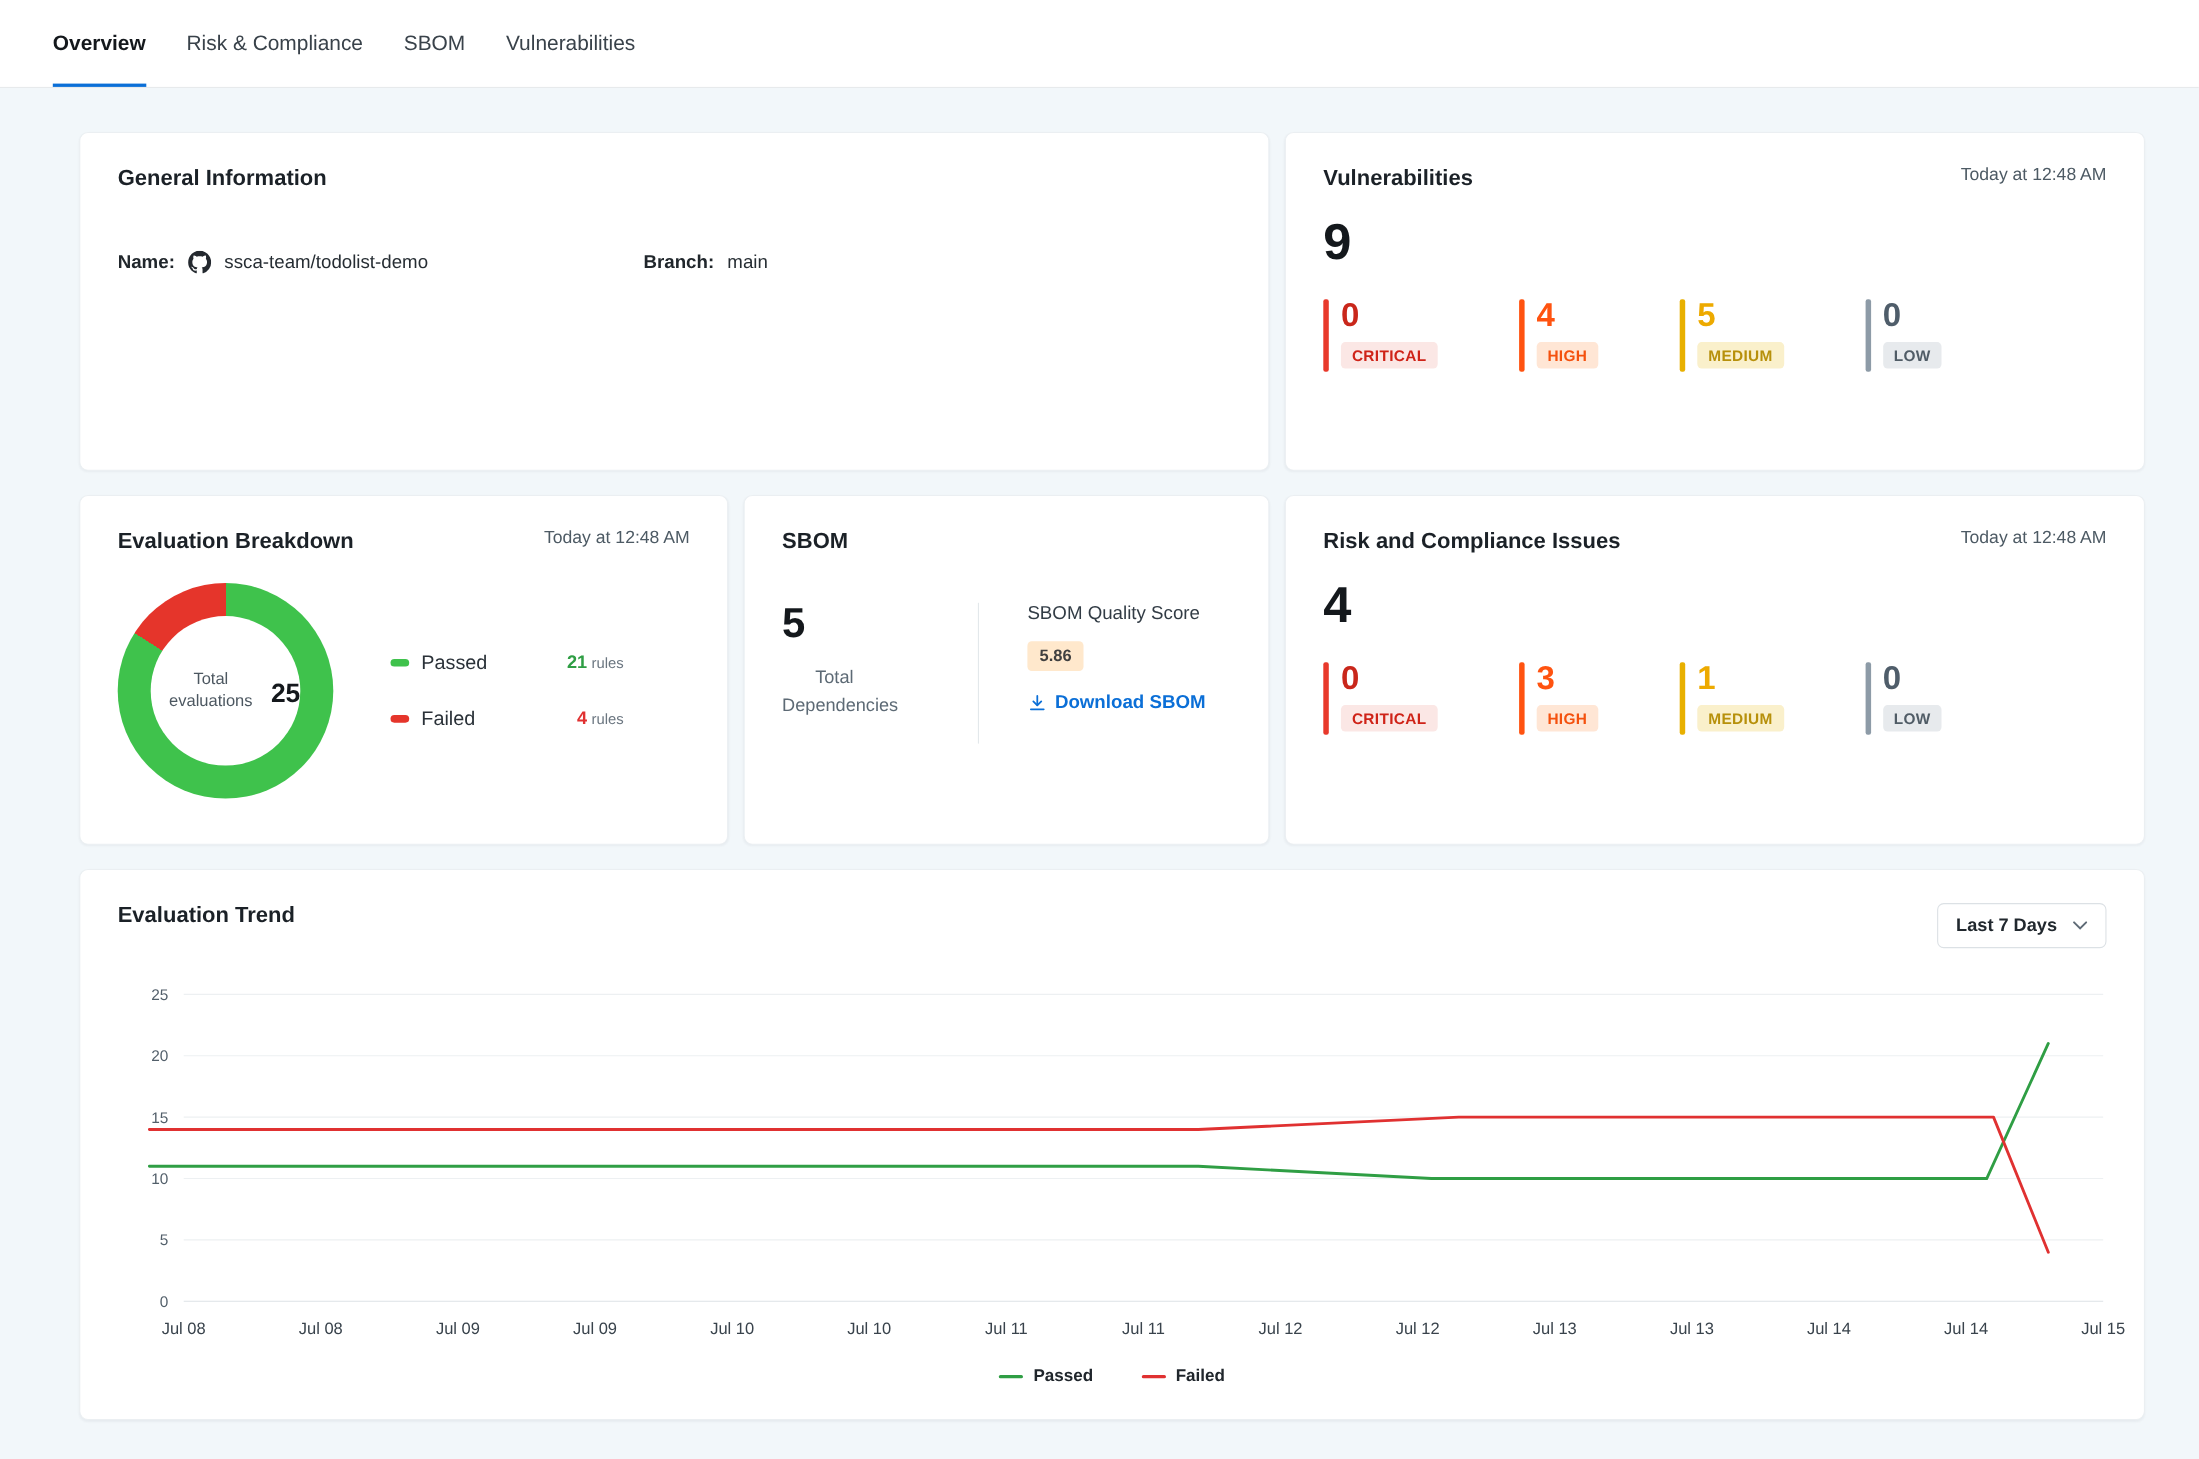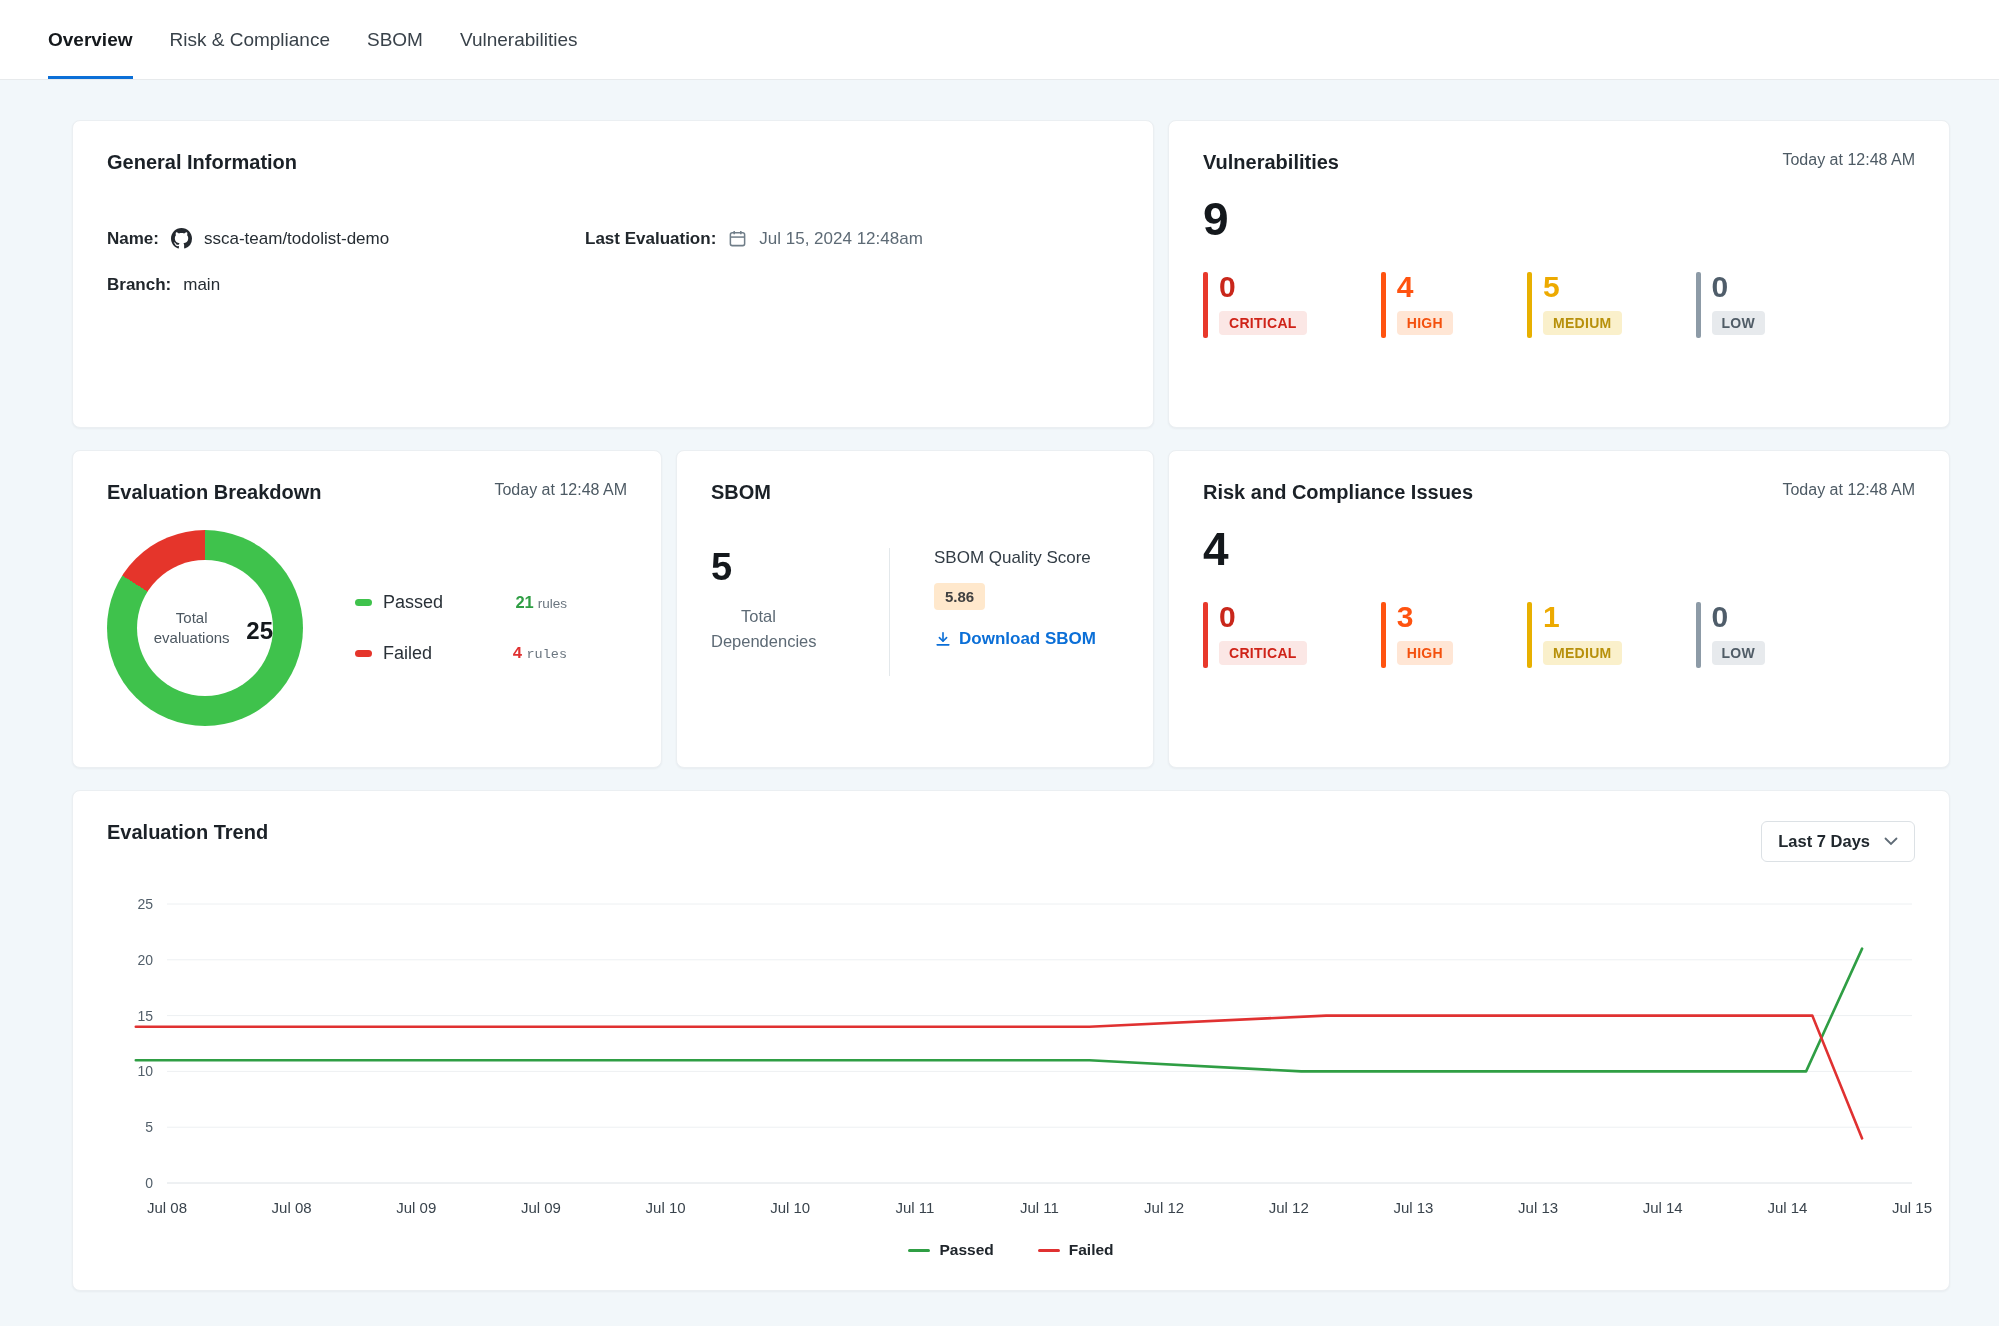--- a/index.html
+++ b/index.html
@@ -85,21 +85,21 @@
     text-align:center;
   }
   .donut-label { font-size:15px; color:#4c5760; width:110px; line-height:1.35; }
   .donut-total { font-size:24px; font-weight:700; color:#14181c; margin-top:6px; }
   .bd-legend { margin-left:52px; display:flex; flex-direction:column; gap:30px; width:212px; }
   .bd-row { display:flex; align-items:center; }
   .pill { width:17px; height:7px; border-radius:3.5px; flex-shrink:0; }
   .bd-name { font-size:18px; color:#2a3138; margin-left:11px; }
   .bd-count { margin-left:auto; font-size:16.5px; font-weight:700; }
   .bd-count.green { color:#2f9e44; }
-  .bd-count.red { color:#e03131;font-family:Liberation Mono, monospace; }
+  .bd-count.red { color:#e03131; }
   .bd-unit { font-size:13.5px; font-weight:400; color:#6b7680; margin-left:4px; }
   
   .sbom-content { display:flex; margin-top:44px; }
   .sbom-left { width:178px; flex-shrink:0; }
   .sbom-total { font-size:38px; font-weight:700; color:#14181c; line-height:1; }
   .sbom-total-label { font-size:16.5px; color:#5d6a75; width:95px; line-height:1.5; margin-top:18px;text-align:center; }
   .sbom-divider { width:1px; background:#e3e8eb; height:128px; }
   .sbom-right { padding-left:44px; }
   .sbom-quality-label { font-size:17px; color:#323c45; }
   .quality-badge {
@@ -141,32 +141,20 @@
       <h2>General Information</h2>
       <div class="gi-rows">
         <div class="gi-cell">
           <span class="gi-label">Name:</span>
           <span class="icon-inline">
             <svg width="21" height="21" viewBox="0 0 24 24" fill="#24292f">
                 <path d="M12 0C5.37 0 0 5.37 0 12c0 5.31 3.435 9.795 8.205 11.385.6.105.825-.255.825-.57 0-.285-.015-1.23-.015-2.235-3.015.555-3.795-.735-4.035-1.41-.135-.345-.72-1.41-1.23-1.695-.42-.225-1.02-.78-.015-.795.945-.015 1.62.87 1.845 1.23 1.08 1.815 2.805 1.305 3.495.99.105-.78.42-1.305.765-1.605-2.67-.3-5.46-1.335-5.46-5.925 0-1.305.465-2.385 1.23-3.225-.12-.3-.54-1.53.12-3.18 0 0 1.005-.315 3.3 1.23.96-.27 1.98-.405 3-.405s2.04.135 3 .405c2.295-1.56 3.3-1.23 3.3-1.23.66 1.65.24 2.88.12 3.18.765.84 1.23 1.905 1.23 3.225 0 4.605-2.805 5.625-5.475 5.925.435.375.81 1.095.81 2.22 0 1.605-.015 2.895-.015 3.3 0 .315.225.69.825.57A12.02 12.02 0 0 0 24 12c0-6.63-5.37-12-12-12z"></path>
               </svg>
           </span>
           <span class="gi-value">ssca-team/todolist-demo</span>
-        </div>
-        <div class="gi-cell">
-          <span class="gi-label">Last Evaluation:</span>
-          <span class="icon-inline">
-            <svg width="19" height="19" viewBox="0 0 20 20" fill="none" stroke="#707e89" stroke-width="1.6">
-                <rect x="2.5" y="4" width="15" height="13.5" rx="2"></rect>
-                <line x1="2.5" y1="8.5" x2="17.5" y2="8.5"></line>
-                <line x1="6.5" y1="2" x2="6.5" y2="5.5"></line>
-                <line x1="13.5" y1="2" x2="13.5" y2="5.5"></line>
-              </svg>
-          </span>
-          <span class="gi-value muted">Jul 15, 2024 12:48am</span>
         </div>
         <div class="gi-cell">
           <span class="gi-label">Branch:</span>
           <span class="gi-value">main</span>
         </div>
       </div>
     </section>
 
     <section class="card">
       <div class="card-head">

